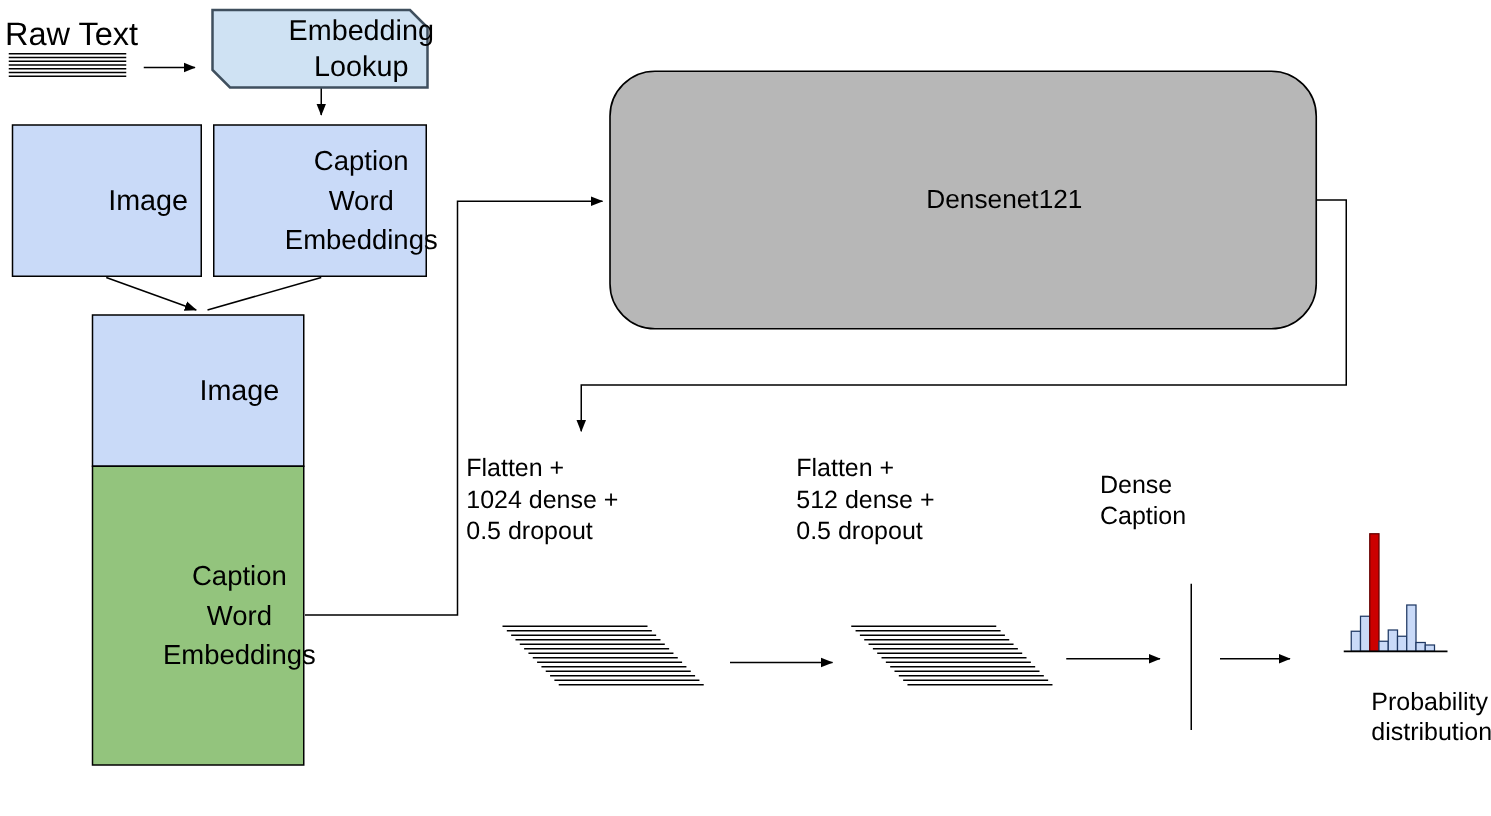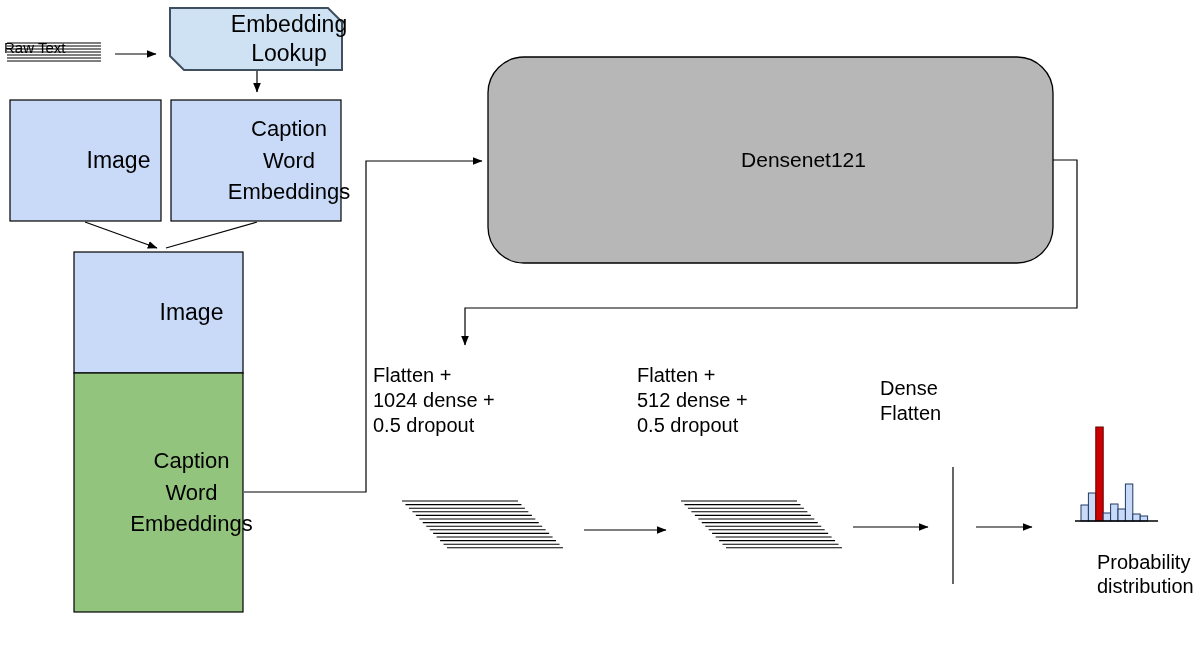--- a/index.html
+++ b/index.html
@@ -1,21 +1,21 @@
 <!DOCTYPE html>
 <html><head>
 <meta charset="utf-8">
 <style>
   html,body{margin:0;padding:0;background:#fff;}
   body{font-family:"Liberation Sans","DejaVu Sans",sans-serif;color:#000;}
   #canvas{position:relative;width:1193px;height:653px;background:#fff;overflow:hidden;}
   #diagram-svg{position:absolute;left:0;top:0;}
   .lbl{position:absolute;white-space:pre-line;line-height:1.25;}
   .boxlbl{display:flex;align-items:center;justify-content:center;text-align:center;margin-left:33px;}
-  .f21{font-size:15px;margin-top:28px;}
+  .f21{font-size:26px;}
   .f22{font-size:22px;line-height:1.45;}
   .f23{font-size:23px;}
   .f24{font-size:20px;line-height:1.25;}
   .f16{font-size:21px;}
   .f18{font-size:18px;line-height:1.2;}
 </style>
 </head>
 <body>
 
 <div id="canvas">
@@ -125,18 +125,18 @@
 
   <div class="lbl f24" style="left:373px;top:363px;">Flatten +
 1024 dense +
 0.5 dropout</div>
 
   <div class="lbl f24" style="left:637px;top:363px;">Flatten +
 512 dense +
 0.5 dropout</div>
 
   <div class="lbl f24" style="left:880px;top:376px;">Dense
-Flatten</div>
+Caption</div>
 
   <div class="lbl f24" style="left:1049px;top:550px;line-height:1.2;margin-left:48px;">Probability
 distribution</div>
 
 </div>
 
 </body></html>

